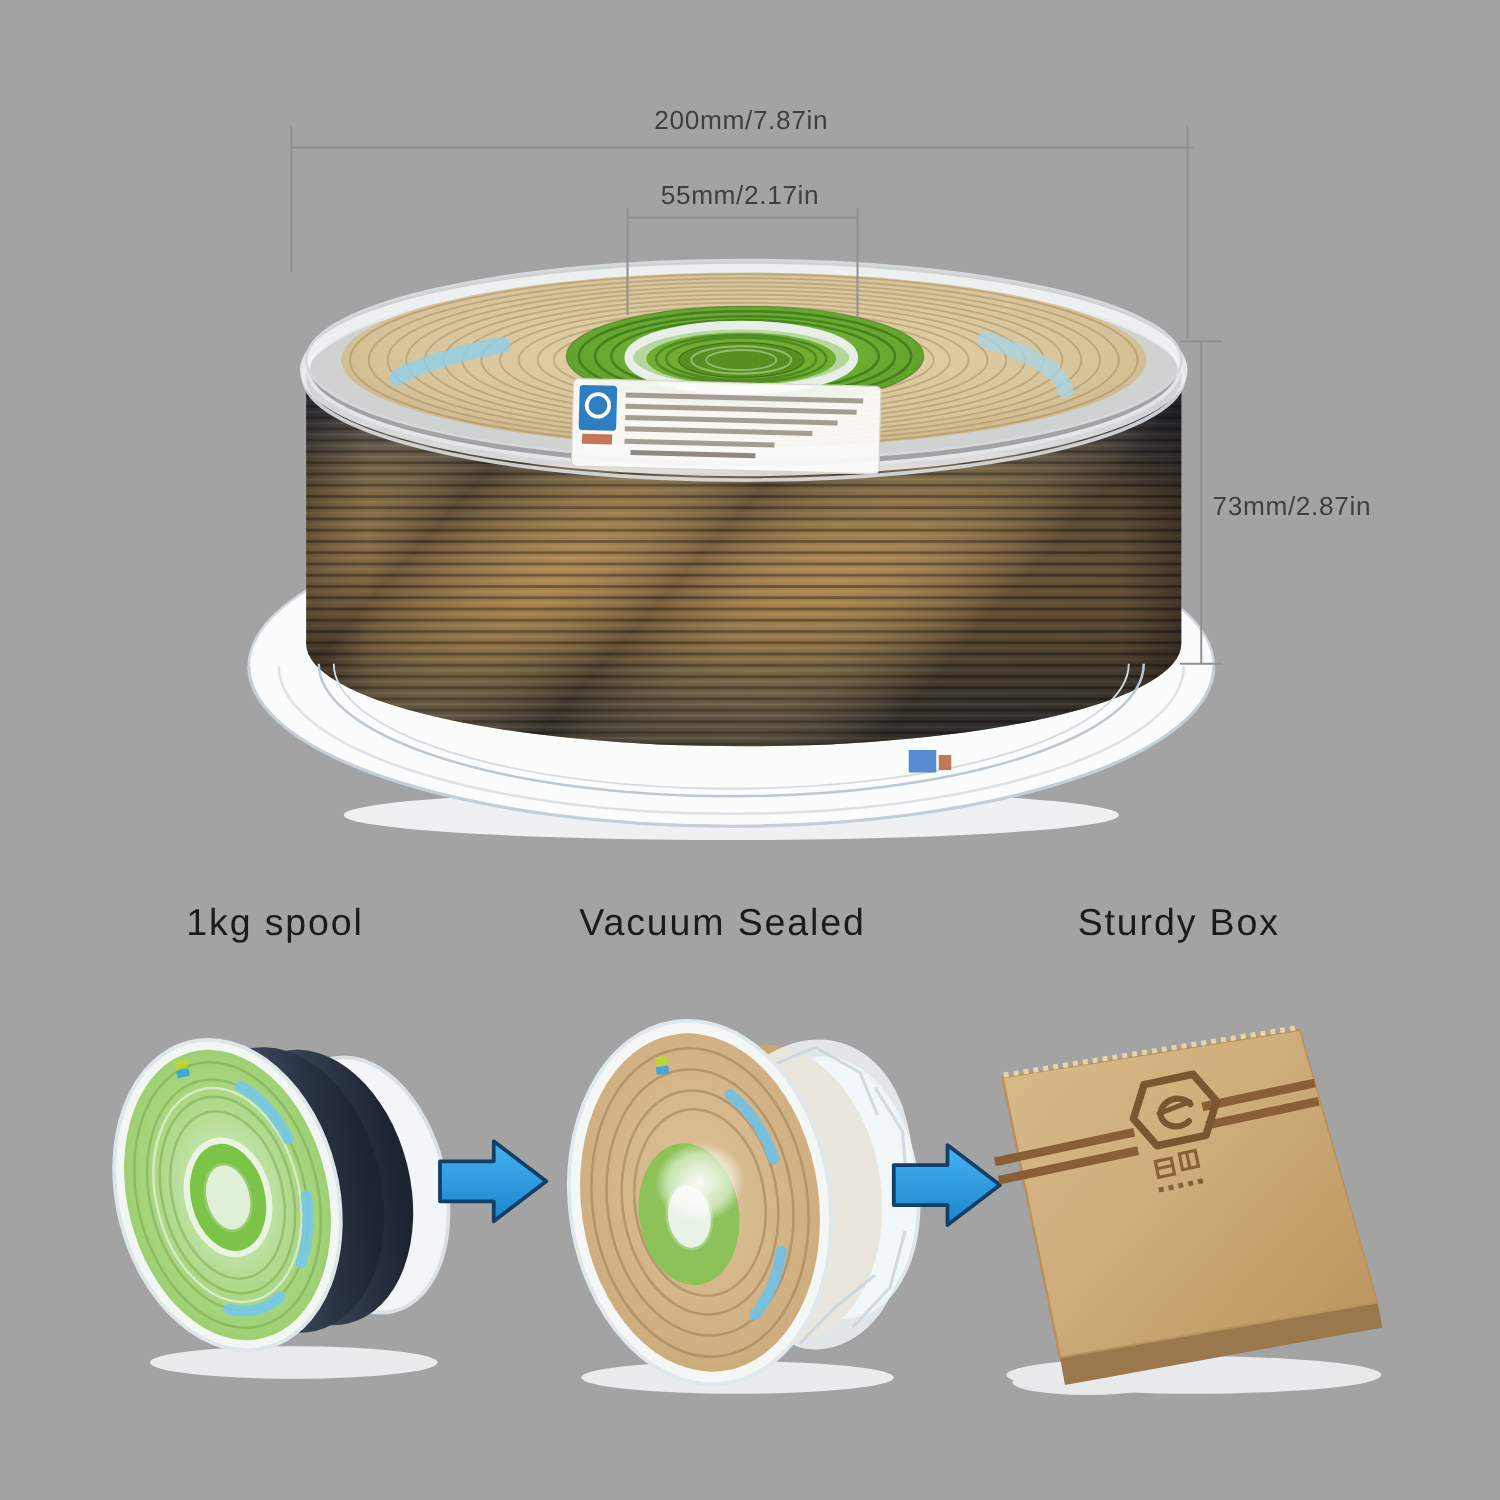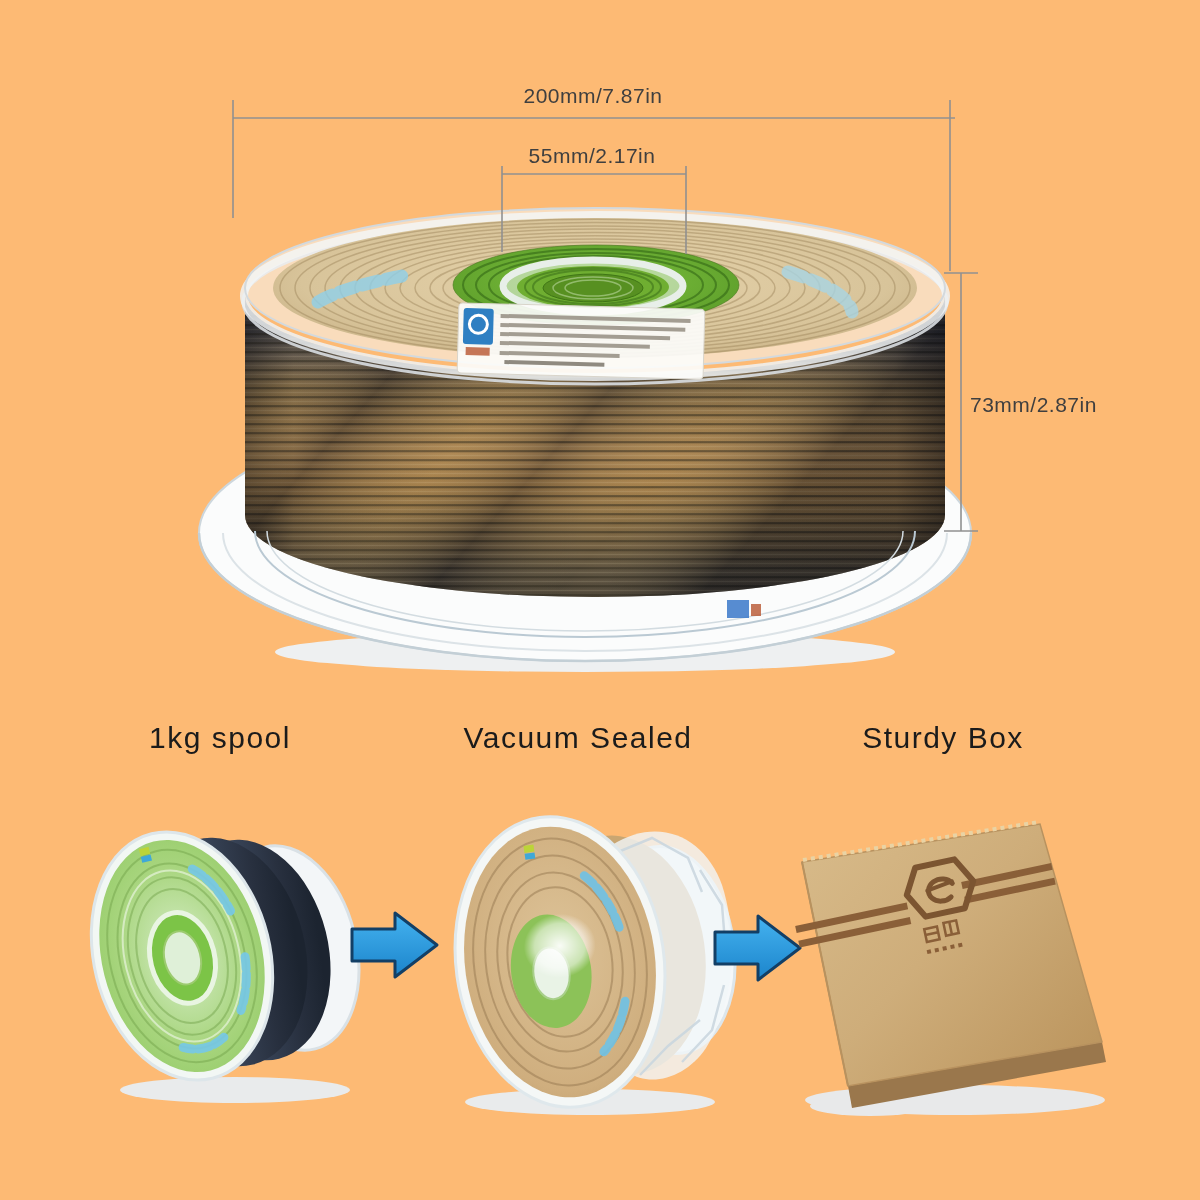--- a/index.html
+++ b/index.html
@@ -1,16 +1,16 @@
 <!DOCTYPE html>
 <html><head>
 <meta charset="utf-8">
 <style>
   html,body{margin:0;padding:0;background:#fff;}
-  .canvas{position:relative;width:1200px;height:1200px;background:#fdba74;overflow:hidden;
+  .canvas{position:relative;width:1200px;height:1200px;background:#a3a3a3;overflow:hidden;
           font-family:"Liberation Sans", sans-serif;}
   svg text{font-family:"Liberation Sans", sans-serif;}
   .dim-text{font-size:21px;fill:#3f3f3f;letter-spacing:0.5px;}
   .feat-text{font-size:30px;fill:#1b1b1b;letter-spacing:1.5px;}
 </style>
 </head>
 <body>
 
 <div class="canvas">
 <svg width="1200" height="1200" viewBox="0 0 1200 1200">

